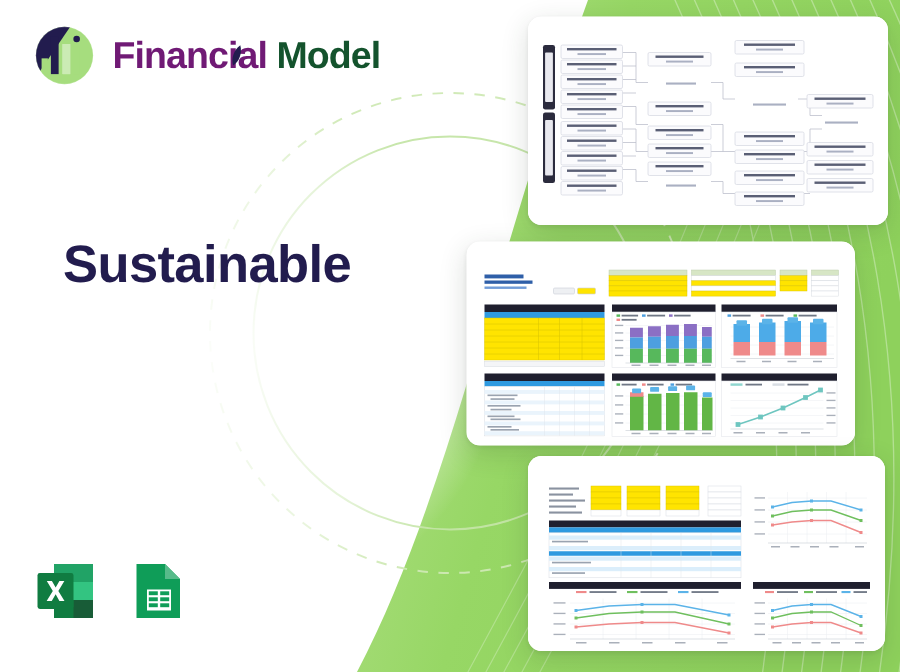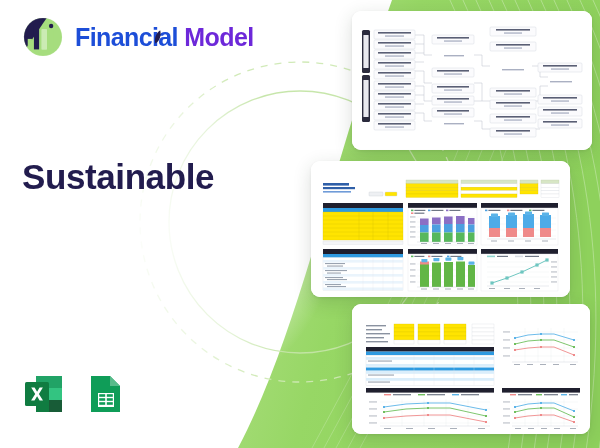--- a/index.html
+++ b/index.html
@@ -10,31 +10,31 @@
   }
   .stage{position:absolute;inset:0;overflow:hidden;}
 
   
   .bg-svg{position:absolute;inset:0;width:600px;height:448px;}
 
   
   .brand{position:absolute;left:22px;top:16px;display:flex;align-items:center;gap:11px;}
   .brand-mark{width:42px;height:42px;flex:0 0 42px;}
   .brand-text{font-size:25px;font-weight:bold;letter-spacing:-0.6px;line-height:1;white-space:nowrap;}
-  .brand-text .w1{color:#1d4ed8;}
-  .brand-text .w2{color:#6d28d9;}
+  .brand-text .w1{color:#701a75;}
+  .brand-text .w2{color:#14532d;}
   .seed{position:absolute;}
 
   
   .headline{
     position:absolute;left:22px;top:155px;width:250px;
     color:#221c4e;font-size:35px;font-weight:bold;line-height:1.26;
     letter-spacing:-0.4px;
   }
-  .headline span{display:block;}
+  .headline span{display:block;margin-left:20px;}
 
   
   .filetypes{position:absolute;left:22px;top:372px;display:flex;gap:16px;align-items:flex-start;}
   .ft{width:44px;height:44px;display:block;}
 
   
   .card{
     position:absolute;background:#fff;border-radius:9px;
     box-shadow:0 5px 18px rgba(40,60,40,.17), 0 1px 3px rgba(0,0,0,.07);
     overflow:hidden;

